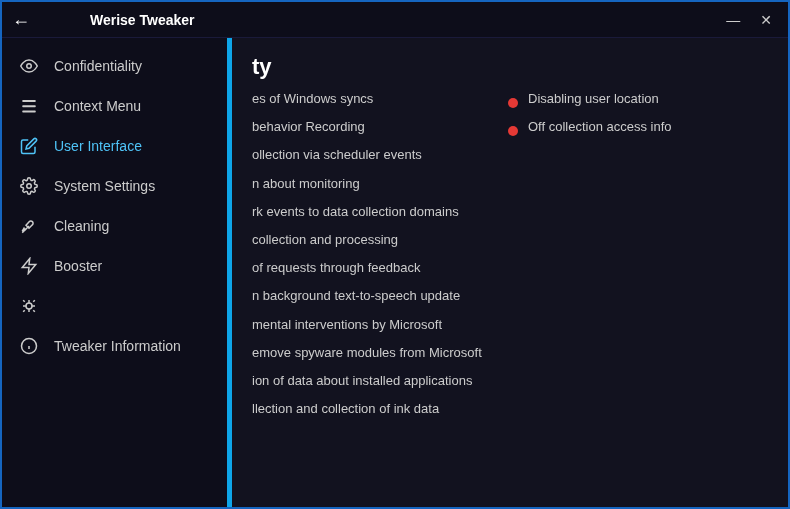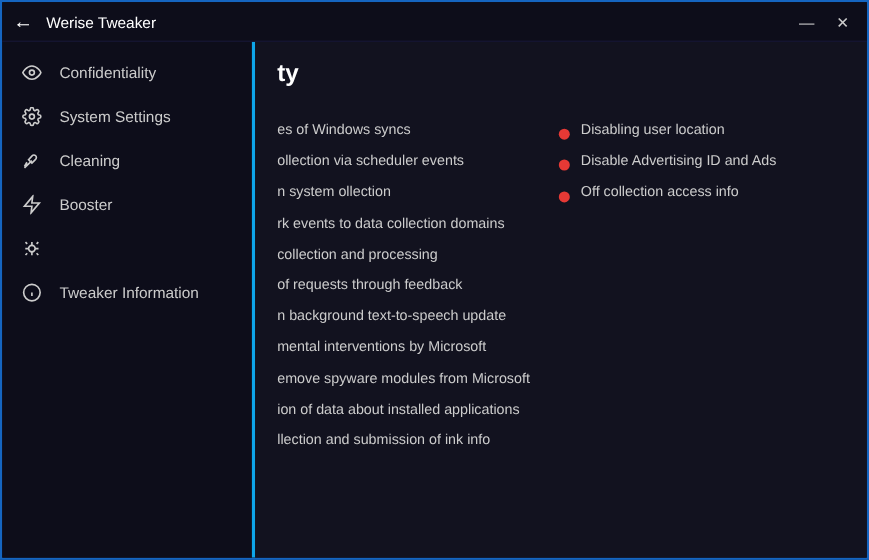--- a/index.html
+++ b/index.html
@@ -33,22 +33,23 @@
     .title-bar-back {
       color: #fff;
       font-size: 18px;
       margin-right: 12px;
       cursor: pointer;
     }
 
     .title-bar-title {
       color: #fff;
       font-size: 14px;
-      font-weight: 400;
+      font-weight: 700;
       flex: 1;
+      margin-left: 48px;
     }
 
     .title-bar-controls {
       display: flex;
       gap: 8px;
     }
 
     .title-bar-btn {
       color: #ccc;
       font-size: 14px;
@@ -60,21 +61,21 @@
       display: flex;
       flex: 1;
       overflow: hidden;
     }
 
     .sidebar {
       width: 230px;
       background: #0d0d1a;
       flex-shrink: 0;
       padding: 8px 0;
-      border-right: 3px solid #0ea5e9;
+      border-right: 5px solid #0ea5e9;
     }
 
     .sidebar-item {
       display: flex;
       align-items: center;
       padding: 11px 16px;
       cursor: pointer;
       color: #ccc;
       font-size: 14px;
       gap: 14px;
@@ -102,21 +103,21 @@
       background: #12121f;
       padding: 16px 20px;
       overflow-y: auto;
       position: relative;
     }
 
     .page-title {
       color: #fff;
       font-size: 22px;
       font-weight: 700;
-      margin-bottom: 24px;
+      margin-bottom: 5px;
     }
 
     .content-layout {
       display: flex;
       gap: 20px;
     }
 
     .content-left {
       flex: 1;
     }
@@ -185,21 +186,40 @@
       <div class="sidebar-item">
         <span class="icon">
           <svg width="18" height="18" viewBox="0 0 24 24" fill="none" stroke="#ccc" stroke-width="2">
             <circle cx="12" cy="12" r="3"></circle>
             <path d="M1 12s4-8 11-8 11 8 11 8-4 8-11 8-11-8-11-8z"></path>
           </svg>
         </span>
         <span class="label">Confidentiality</span>
       </div>
 
-
+      <div class="sidebar-item">
+        <span class="icon">
+          <svg width="18" height="18" viewBox="0 0 24 24" fill="#ccc">
+            <rect x="3" y="4" width="18" height="2.5" rx="1"></rect>
+            <rect x="3" y="11" width="18" height="2.5" rx="1"></rect>
+            <rect x="3" y="18" width="18" height="2.5" rx="1"></rect>
+          </svg>
+        </span>
+        <span class="label">Context Menu</span>
+      </div>
+
+      <div class="sidebar-item active">
+        <span class="icon">
+          <svg width="18" height="18" viewBox="0 0 24 24" fill="none" stroke="#4fc3f7" stroke-width="2">
+            <path d="M11 4H4a2 2 0 0 0-2 2v14a2 2 0 0 0 2 2h14a2 2 0 0 0 2-2v-7"></path>
+            <path d="M18.5 2.5a2.121 2.121 0 0 1 3 3L12 15l-4 1 1-4 9.5-9.5z"></path>
+          </svg>
+        </span>
+        <span class="label" style="color:#4fc3f7">User Interface</span>
+      </div>
 
       <div class="sidebar-item">
         <span class="icon">
           <svg width="18" height="18" viewBox="0 0 24 24" fill="none" stroke="#ccc" stroke-width="2">
             <circle cx="12" cy="12" r="3"></circle>
             <path d="M19.4 15a1.65 1.65 0 0 0 .33 1.82l.06.06a2 2 0 0 1-2.83 2.83l-.06-.06a1.65 1.65 0 0 0-1.82-.33 1.65 1.65 0 0 0-1 1.51V21a2 2 0 0 1-4 0v-.09A1.65 1.65 0 0 0 9 19.4a1.65 1.65 0 0 0-1.82.33l-.06.06a2 2 0 0 1-2.83-2.83l.06-.06A1.65 1.65 0 0 0 4.68 15a1.65 1.65 0 0 0-1.51-1H3a2 2 0 0 1 0-4h.09A1.65 1.65 0 0 0 4.6 9a1.65 1.65 0 0 0-.33-1.82l-.06-.06a2 2 0 0 1 2.83-2.83l.06.06A1.65 1.65 0 0 0 9 4.68a1.65 1.65 0 0 0 1-1.51V3a2 2 0 0 1 4 0v.09a1.65 1.65 0 0 0 1 1.51 1.65 1.65 0 0 0 1.82-.33l.06-.06a2 2 0 0 1 2.83 2.83l-.06.06A1.65 1.65 0 0 0 19.4 9a1.65 1.65 0 0 0 1.51 1H21a2 2 0 0 1 0 4h-.09a1.65 1.65 0 0 0-1.51 1z"></path>
           </svg>
         </span>
         <span class="label">System Settings</span>
       </div>
@@ -249,24 +269,27 @@
 
     <div class="main-content">
       <div class="page-title">ty</div>
 
       <div class="content-layout">
         <div class="content-left">
           <div class="item-row">
               <span>es of Windows syncs</span>
             </div>
           <div class="item-row">
+              <span>behavior Recording</span>
+            </div>
+          <div class="item-row">
               <span>ollection via scheduler events</span>
             </div>
           <div class="item-row">
-              <span>n system ollection</span>
+              <span>n about monitoring</span>
             </div>
           <div class="item-row">
               <span>rk events to data collection domains</span>
             </div>
           <div class="item-row">
               <span> collection and processing</span>
             </div>
           <div class="item-row">
               <span>of requests through feedback</span>
             </div>
@@ -276,35 +299,31 @@
           <div class="item-row">
               <span>mental interventions by Microsoft</span>
             </div>
           <div class="item-row">
               <span>emove spyware modules from Microsoft</span>
             </div>
           <div class="item-row">
               <span>ion of data about installed applications</span>
             </div>
           <div class="item-row">
-              <span>llection and submission of ink info</span>
+              <span>llection and collection of ink data</span>
             </div>
         </div>
 
         <div class="content-right">
           <div class="item-row-right">
             <span class="red-dot"></span>
             <span>Disabling user location</span>
           </div>
           <div class="item-row-right">
             <span class="red-dot"></span>
-            <span>Disable Advertising ID and Ads</span>
-          </div>
-          <div class="item-row-right">
-            <span class="red-dot"></span>
             <span>Off collection access info</span>
           </div>
         </div>
       </div>
 
     </div>
   </div>
 </div>
 
 </body></html>

